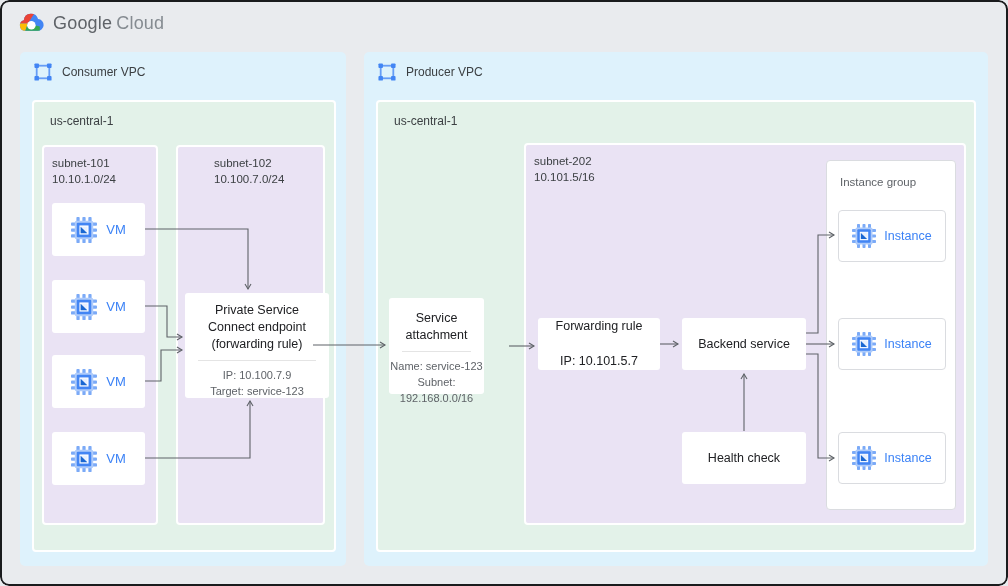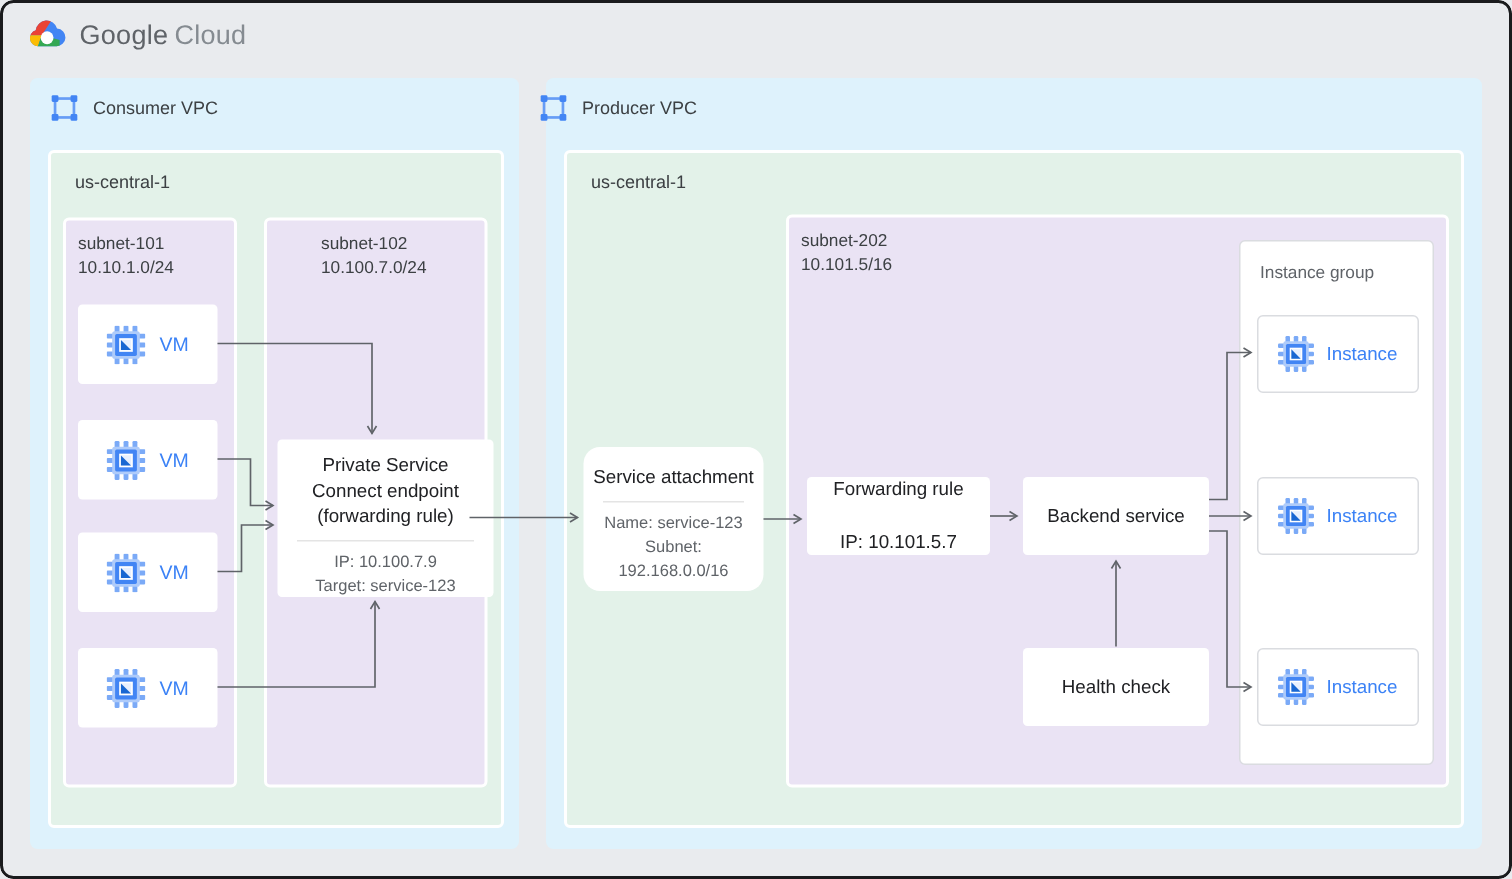--- a/index.html
+++ b/index.html
@@ -142,31 +142,31 @@
   </div>
 
   <div class="abs card" style="left:185px; top:293px; width:144px; height:105px;">
     <div class="card-title" style="margin:9px 7px 0 7px;">Private Service Connect endpoint (forwarding rule)</div>
     <div class="divider"></div>
     <div class="card-sub">IP: 10.100.7.9</div>
     <div class="card-sub">Target: service-123</div>
   </div>
 
   <div class="abs vpc-box" style="left:364px; top:52px; width:624px; height:514px;"></div>
-  <div class="abs vpc-label-row" style="left:360px; top:63px;align-items:center;">
+  <div class="abs vpc-label-row" style="left:378px; top:63px;align-items:center;">
     <svg width="18" height="18">
         <use href="#vpcicon"></use>
       </svg>
     <span class="vpc-label-text">Producer VPC</span>
   </div>
 
   <div class="abs region-box" style="left:376px; top:100px; width:600px; height:452px;"></div>
   <div class="abs region-label" style="left:394px; top:114px;">us-central-1</div>
 
-  <div class="abs card" style="left:389px; top:298px; width:120px; height:96px;border-radius:11px;">
+  <div class="abs card" style="left:389px; top:298px; width:95px; height:96px;">
     <div class="card-title" style="margin:12px 4px 0 4px;">Service attachment</div>
     <div class="divider"></div>
     <div class="card-sub">Name: service-123</div>
     <div class="card-sub">Subnet:</div>
     <div class="card-sub">192.168.0.0/16</div>
   </div>
 
   <div class="abs subnet-box" style="left:524px; top:143px; width:442px; height:382px;"></div>
   <div class="abs subnet-label" style="left:534px; top:153px;">
     <div>subnet-202</div>

